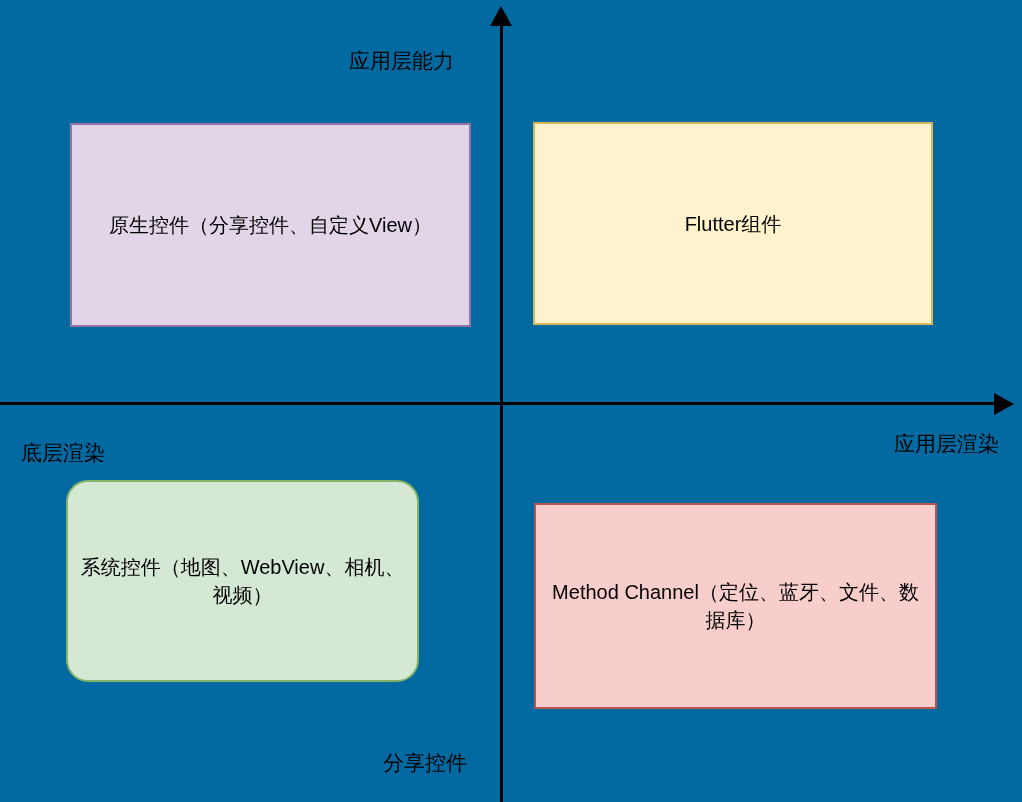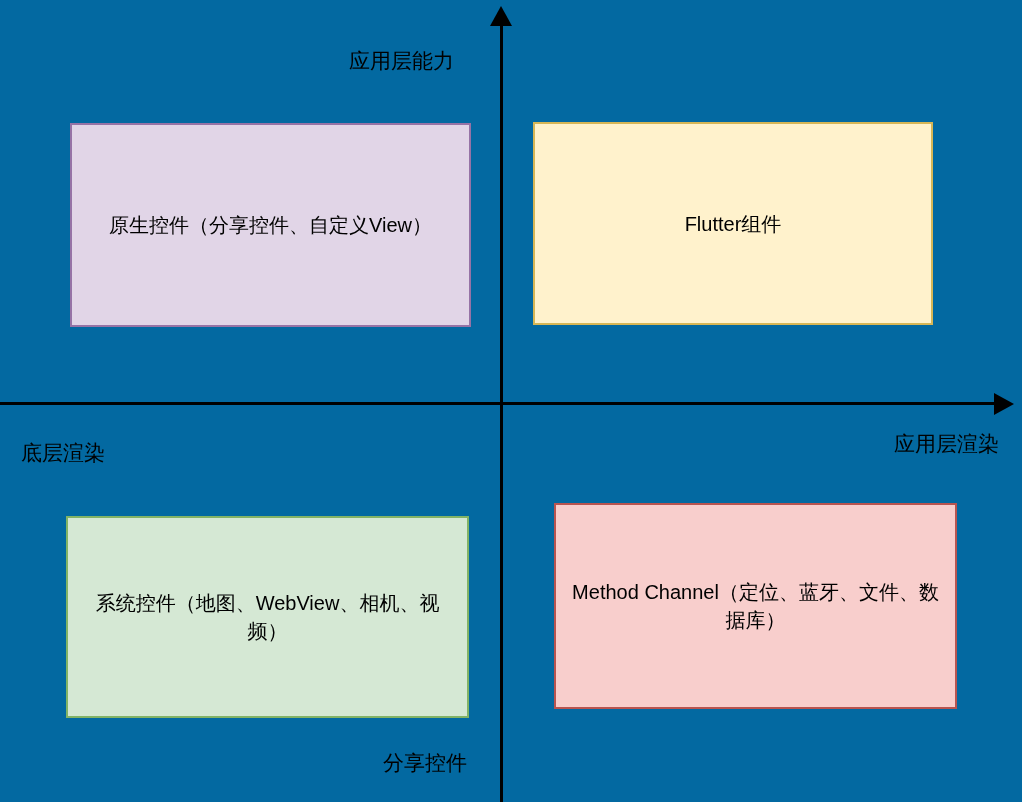--- a/index.html
+++ b/index.html
@@ -96,27 +96,28 @@
     background: #e1d5e7;
     border-color: #9673a6;
   }
   .box-flutter {
     left: 533px;  top: 122px;
     width: 400px; height: 203px;
     background: #fff2cc;
     border-color: #d6b656;
   }
   .box-system {
-    left: 66px;   top: 516px;
-    width: 403px; height: 202px;
+    left: 66px;   top: 480px;
+    width: 353px; height: 202px;
     background: #d5e8d4;
     border-color: #82b366;
+    border-radius: 22px;
   }
   .box-channel {
-    left: 554px;  top: 503px;
+    left: 534px;  top: 503px;
     width: 403px; height: 206px;
     background: #f8cecc;
     border-color: #b85450;
   }
 </style>
 </head>
 <body>
 
 <div id="canvas">
 

